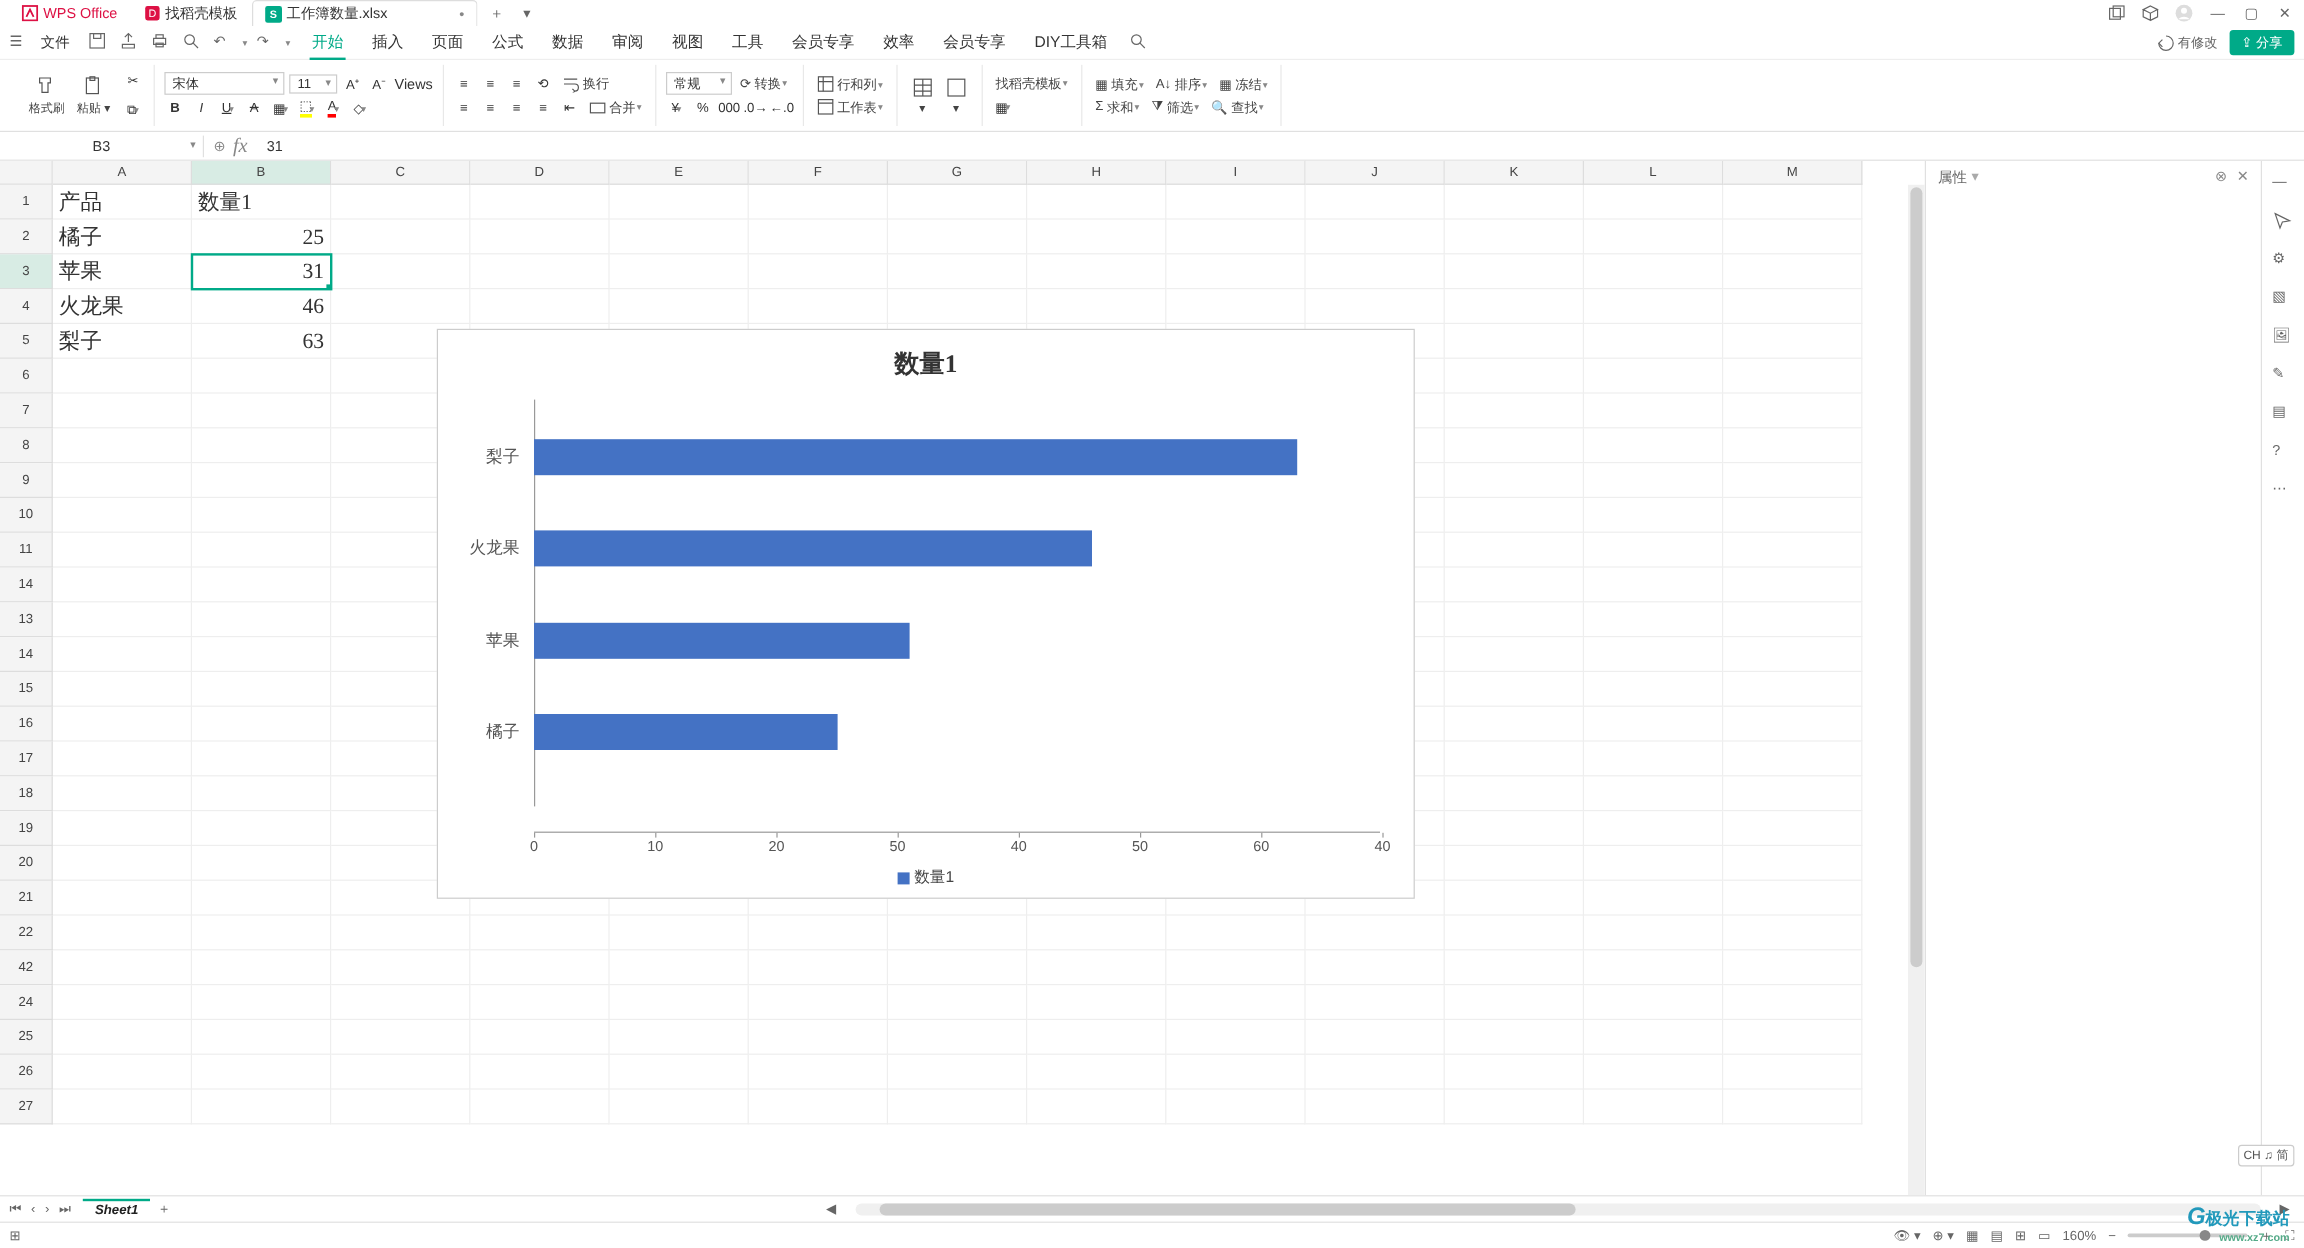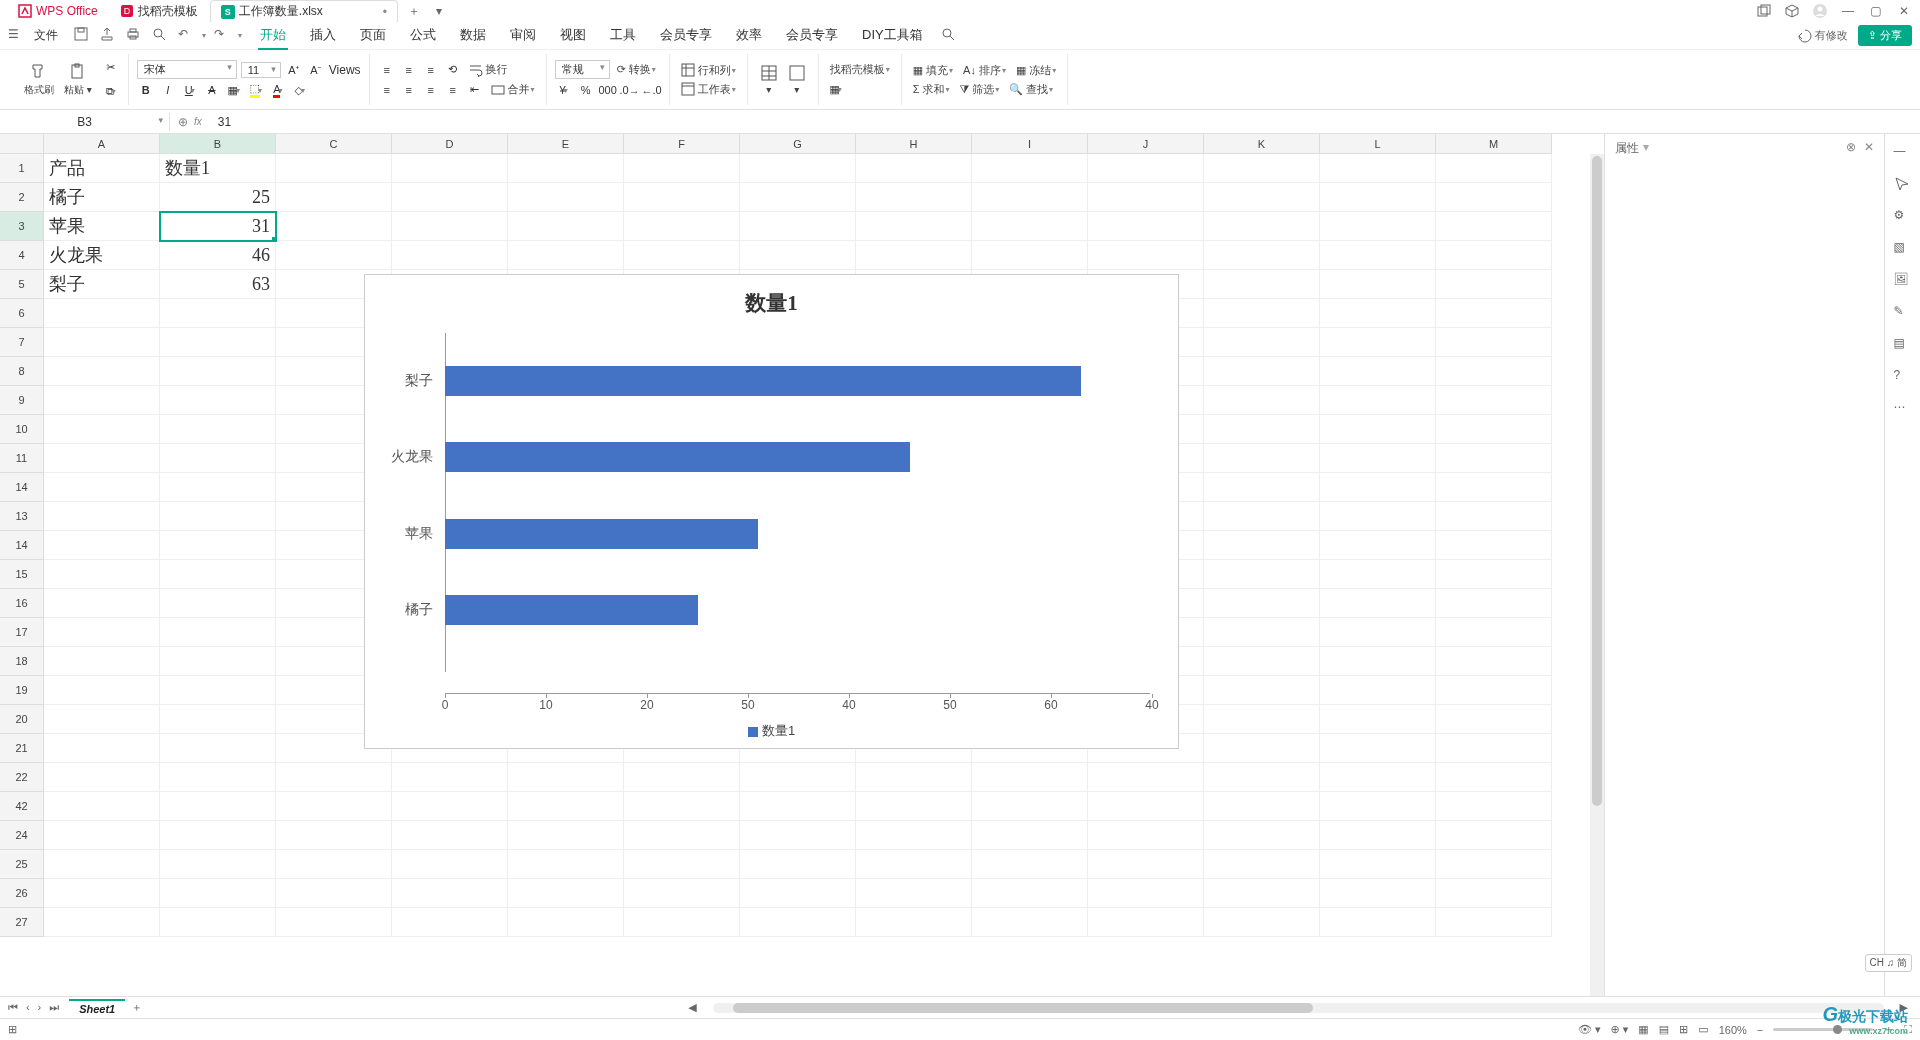--- a/index.html
+++ b/index.html
@@ -42,21 +42,21 @@
 .selectbox::after { content: "▾"; position: absolute; right: 4px; font-size: 9px; color: #888; }
 .font-sel { min-width: 100px; }
 .tinybtn { width: 18px; height: 18px; display: inline-flex; align-items: center; justify-content: center; cursor: pointer; font-size: 11px; }
 .dd { font-size: 8px; color: #888; margin-left: -2px; }
 
 
 .formulabar { height: 24px; display: flex; align-items: center; border-bottom: 1px solid #e0e0e0; }
 .namebox { width: 170px; border-right: 1px solid #e0e0e0; padding: 2px 8px; text-align: center; font-size: 12px; position: relative; }
 .namebox::after { content: "▾"; position: absolute; right: 6px; font-size: 9px; color: #888; }
 .fx-icons { display: flex; gap: 6px; padding: 0 8px; align-items: center; color: #888; }
-.fx-label { font-style: italic; font-family: Liberation Sans, sans-serif; font-size: 10px; }
+.fx-label { font-style: italic; font-family: Liberation Serif, serif; font-size: 17px; }
 .formula-input { flex: 1; padding: 2px 8px; font-size: 12px; }
 
 
 .main { display: flex; height: calc(100% - 22px - 28px - 60px - 24px - 22px - 22px); }
 .sheet-area { flex: 1; position: relative; overflow: hidden; }
 .right-rail { width: 36px; border-left: 1px solid #e0e0e0; display: flex; flex-direction: column; align-items: center; gap: 14px; padding-top: 10px; }
 .rail-icon { width: 18px; height: 18px; cursor: pointer; color: #666; }
 .props-panel { width: 280px; border-left: 1px solid #e0e0e0; padding: 6px 10px; display: flex; align-items: flex-start; }
 .props-title { font-size: 12px; color: #666; }
 .props-panel-right { margin-left: auto; display: flex; gap: 8px; color: #888; }

